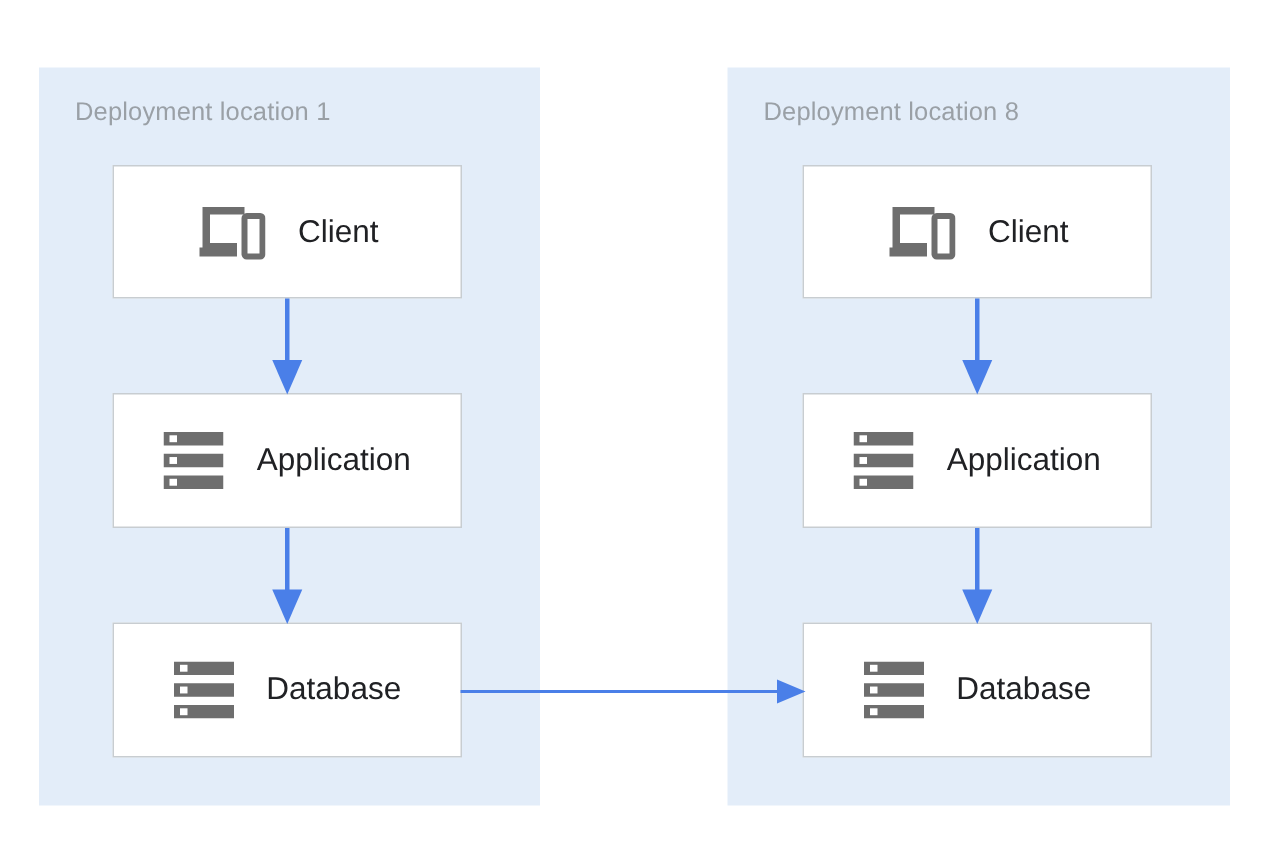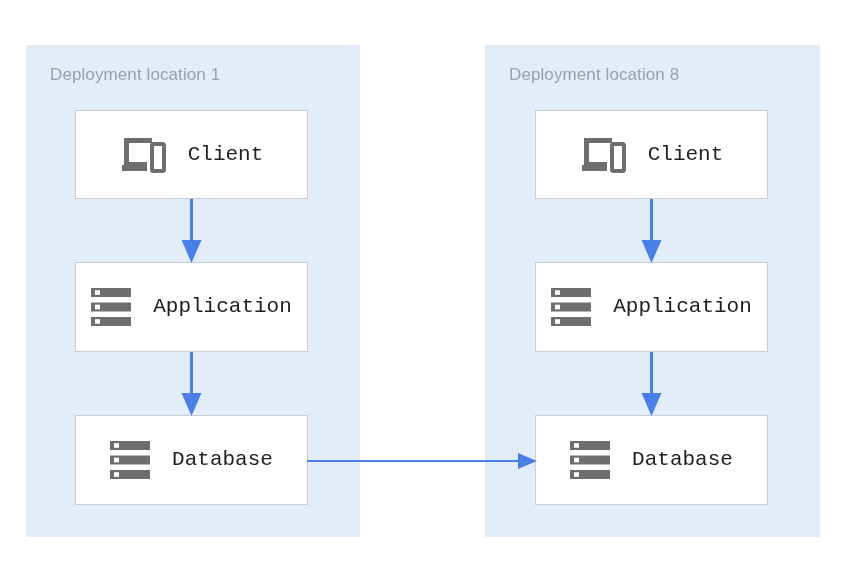--- a/index.html
+++ b/index.html
@@ -41,21 +41,20 @@
 
   
   .node {
     position: absolute;
     background: #ffffff;
     border: 1px solid #c8cdd1;
     box-sizing: border-box;
     display: flex;
     align-items: center;
     justify-content: center;
-    font-family: Liberation Mono, monospace;
   }
   .node-inner {
     display: flex;
     align-items: center;
     gap: 22px;
   }
   .node-label {
     font-size: 21px;
     line-height: 24px;
     color: #202124;

